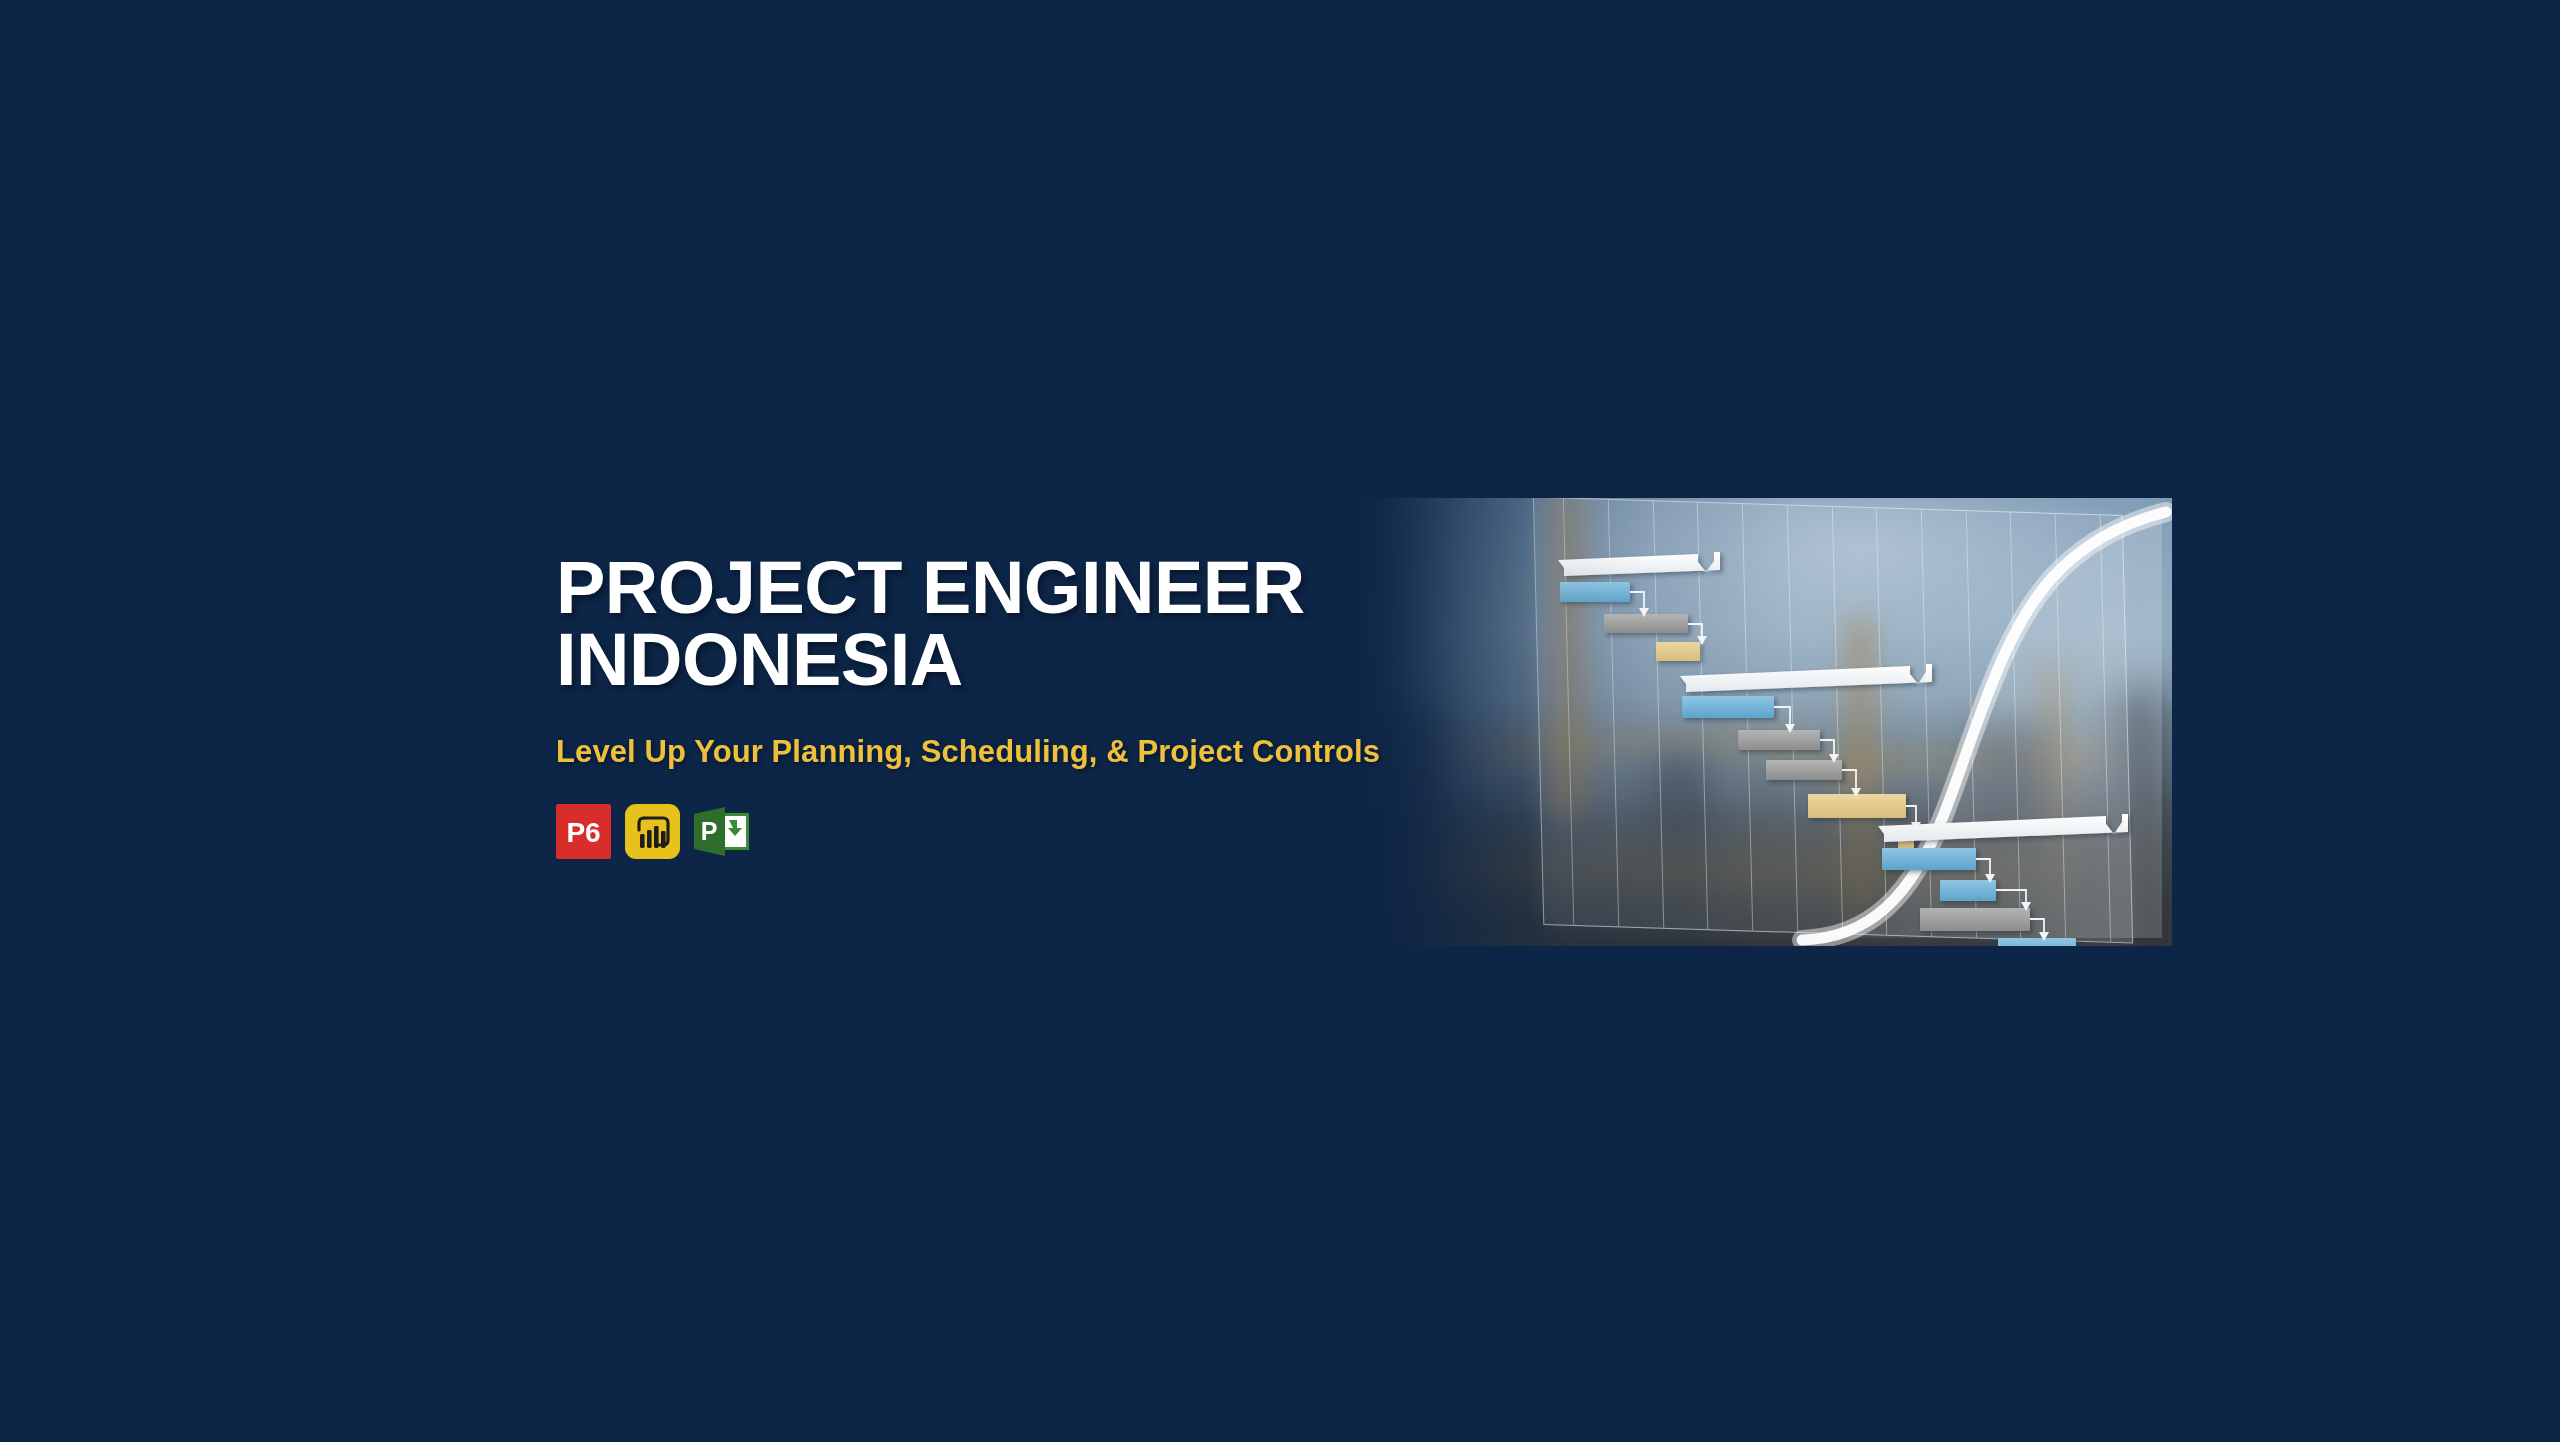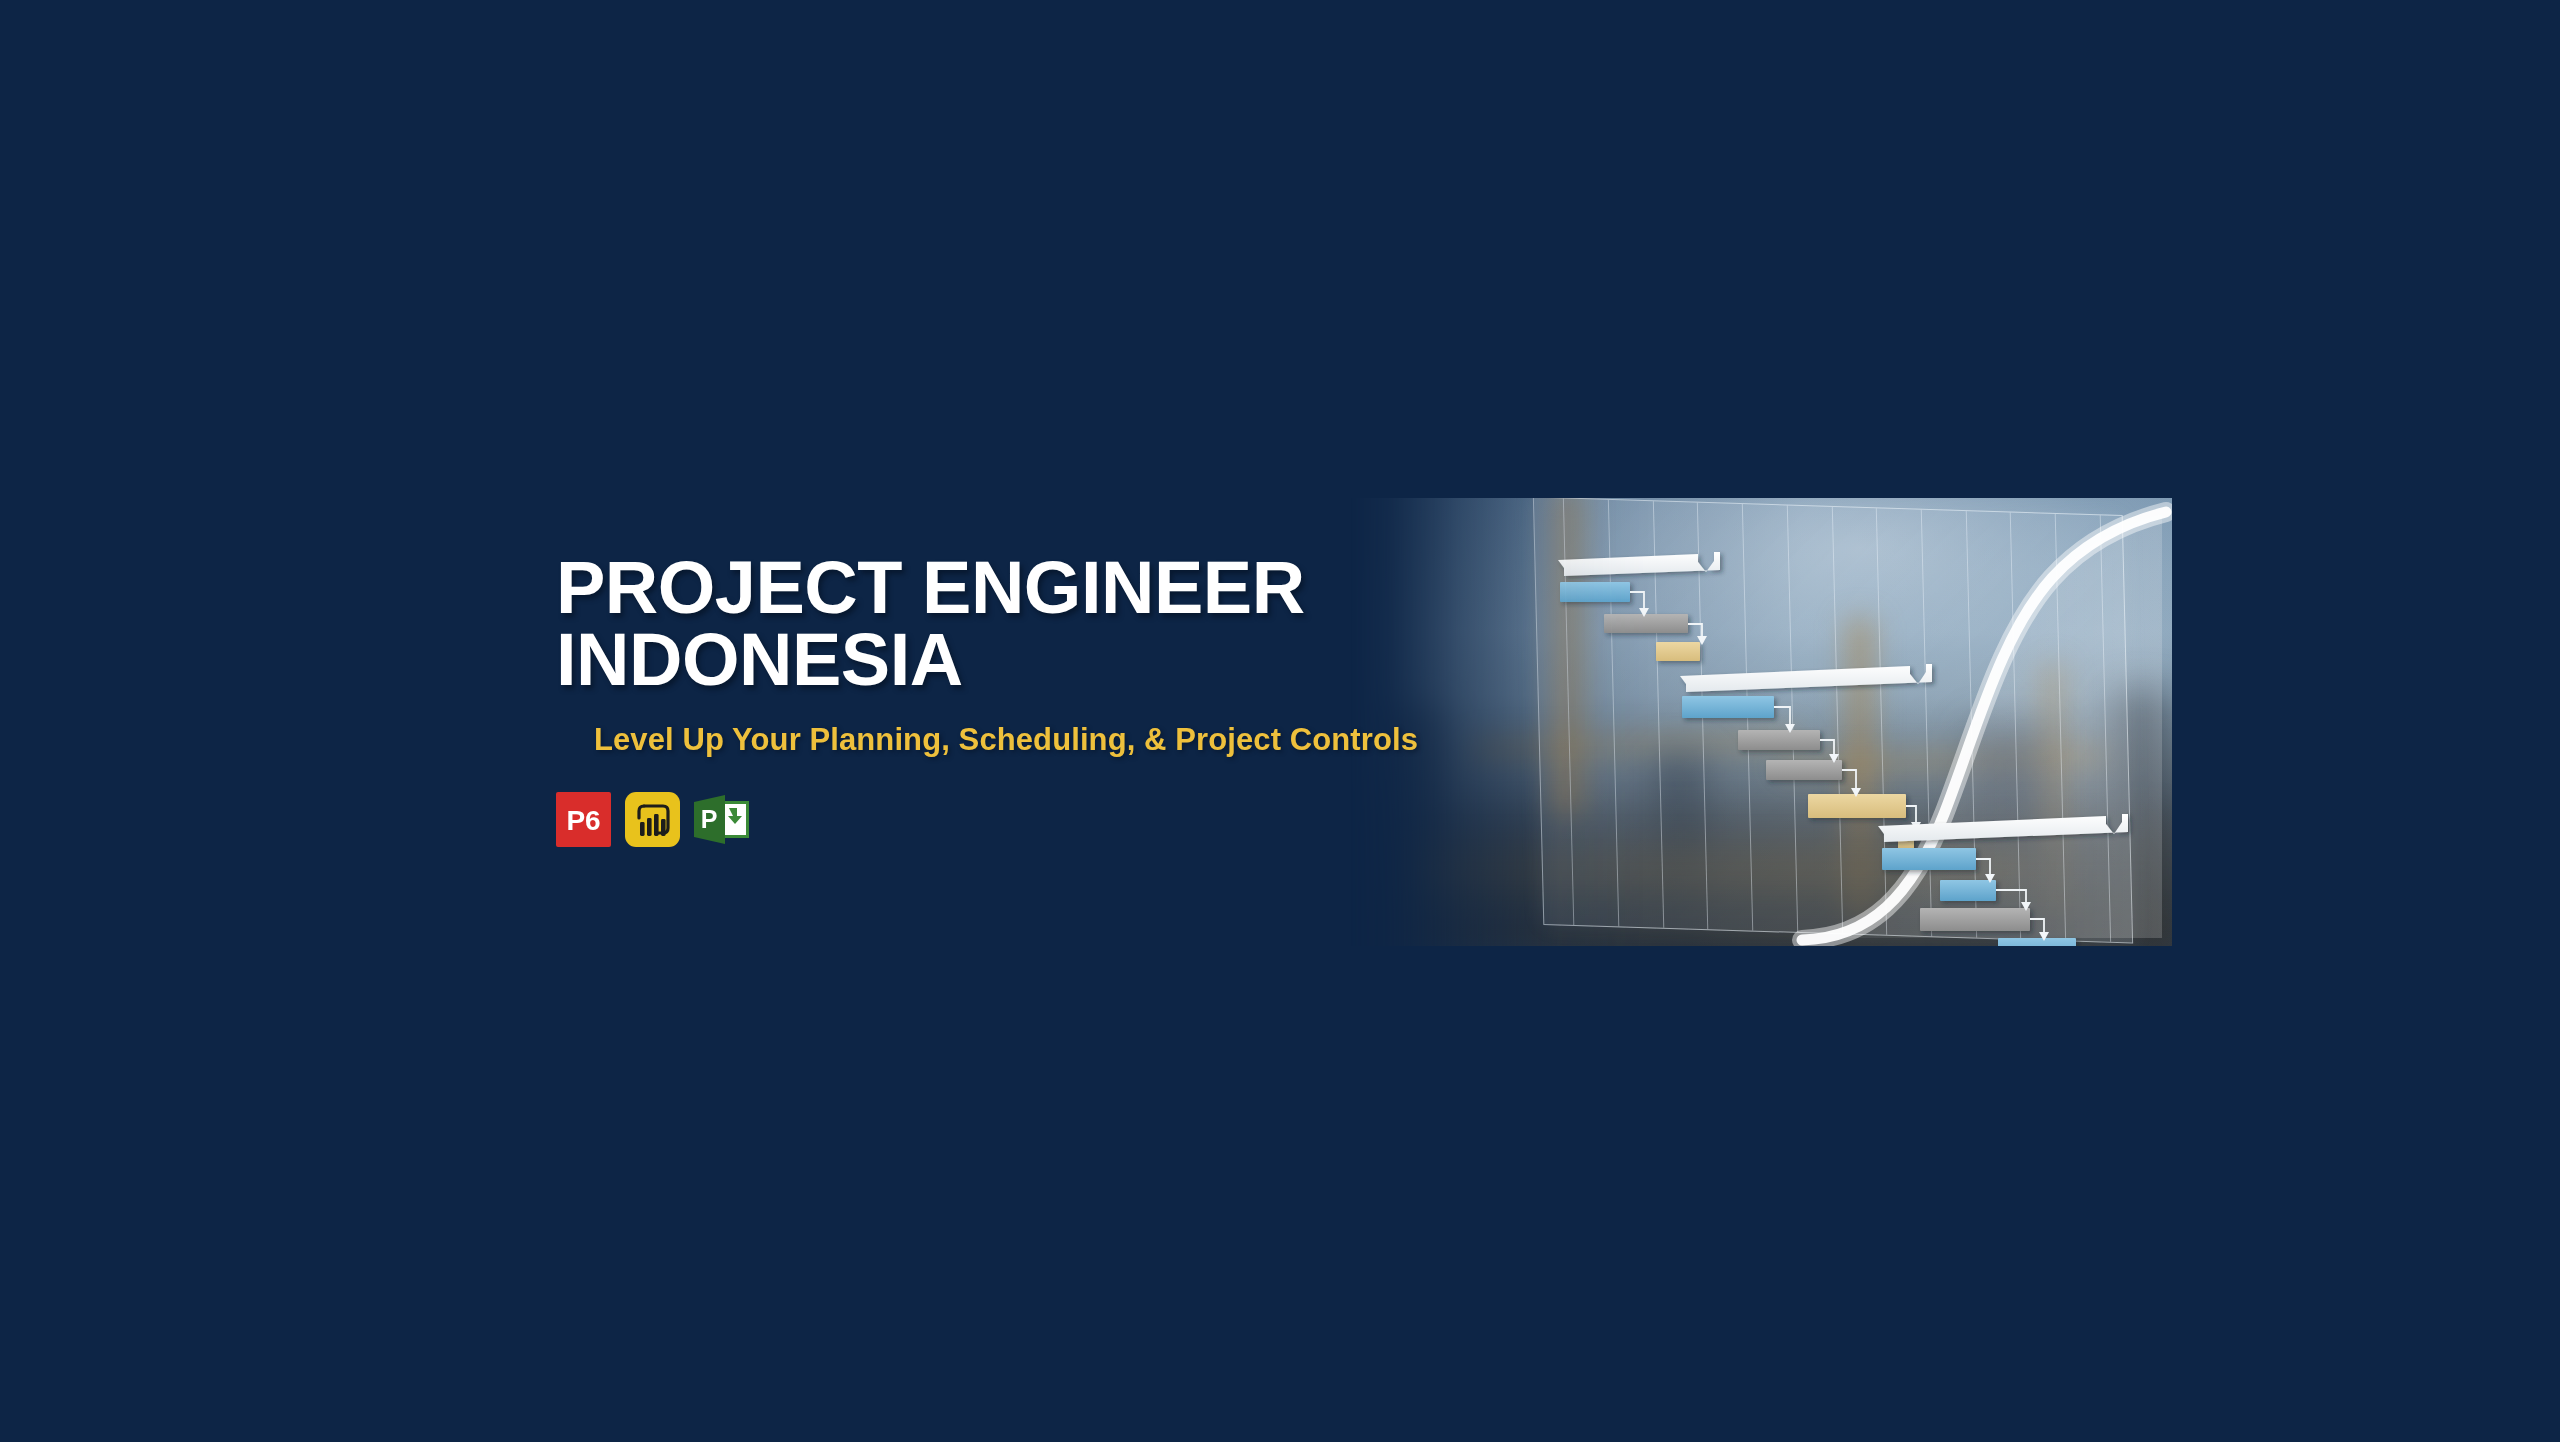--- a/index.html
+++ b/index.html
@@ -145,28 +145,27 @@
     color: #ffffff;
     font-family: "Liberation Sans", sans-serif;
     font-size: 74px;
     font-weight: bold;
     line-height: 0.97;
     letter-spacing: -0.5px;
     text-shadow: 3px 4px 5px rgba(3,14,30,0.55);
     white-space: pre-line;
   }
   #subtitle {
-    margin: 26px 0 0 0;
+    margin: 38px 0 0 0;
     color: #eec03c;
     font-family: "Liberation Sans", sans-serif;
     font-size: 31px;
     font-weight: bold;
     letter-spacing: 0.1px;
     text-shadow: 2px 2px 4px rgba(3,14,30,0.5);
-    text-align: center;
   }
 
   
   #tool-icons {
     display: flex;
     gap: 14px;
     margin-top: 34px;
   }
   .tool-icon {
     width: 55px;

